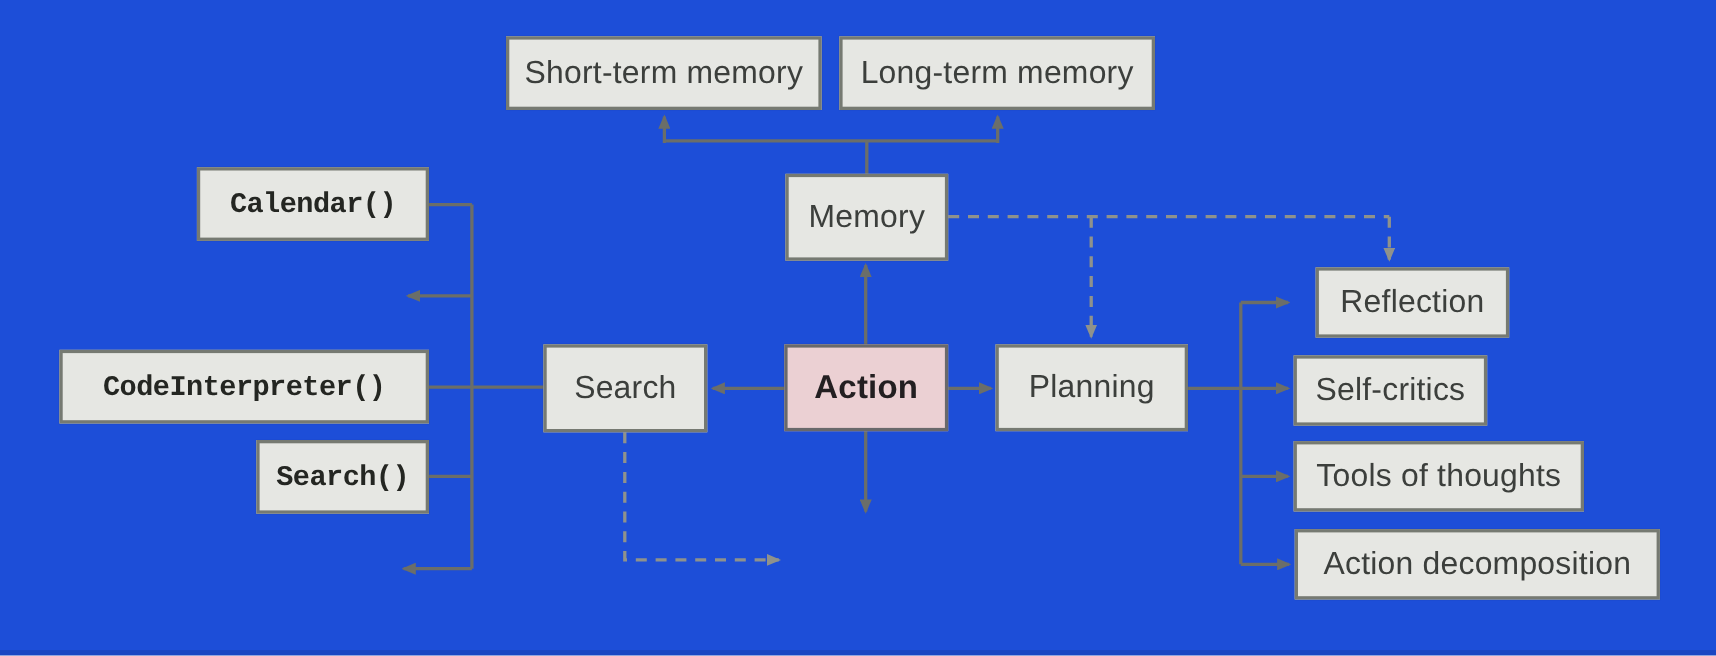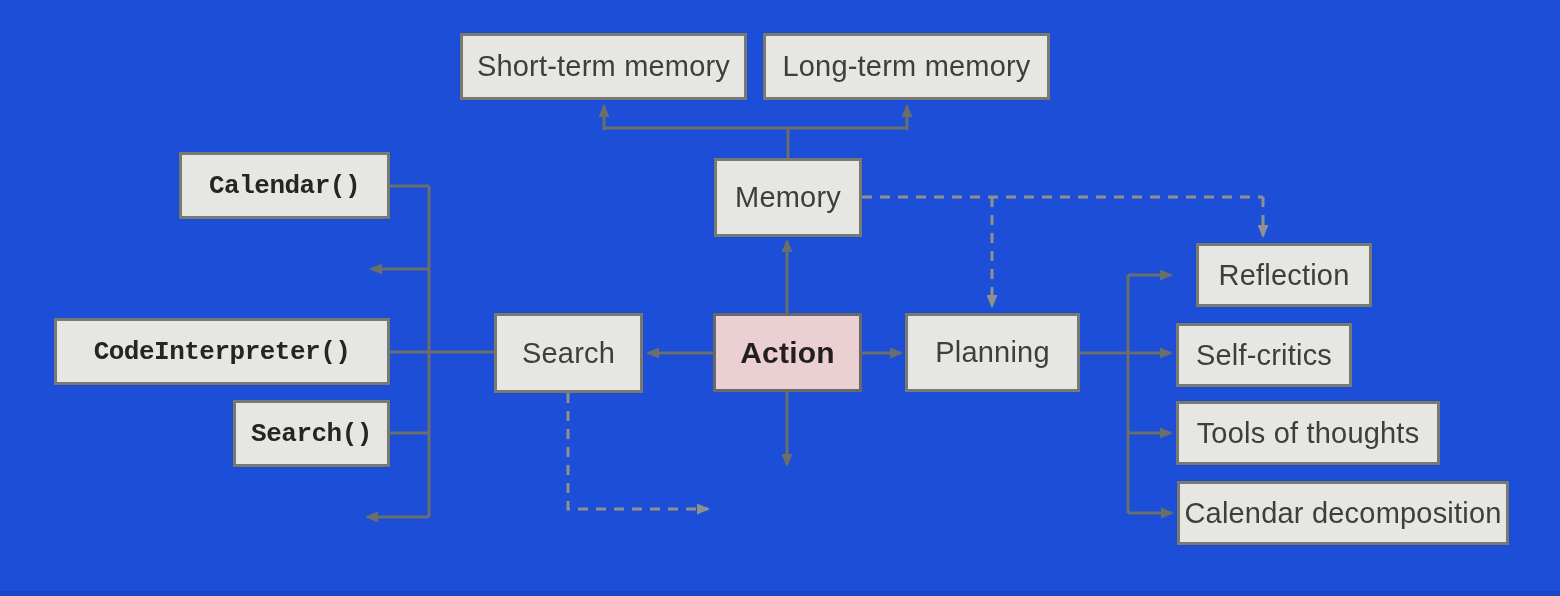--- a/index.html
+++ b/index.html
@@ -91,16 +91,16 @@
   <div class="node" style="left:494px;top:313px;width:149px;height:80px">Search</div>
   <div class="node" style="left:905px;top:313px;width:175px;height:79px">Planning</div>
 
   <div class="node mono" style="left:155px;top:152px;width:211px;height:67px">Calendar()</div>
   <div class="node mono" style="left:30px;top:318px;width:336px;height:67px">CodeInterpreter()</div>
   <div class="node mono" style="left:209px;top:400px;width:157px;height:67px">Search()</div>
 
   <div class="node" style="left:1196px;top:243px;width:176px;height:64px">Reflection</div>
   <div class="node" style="left:1176px;top:323px;width:176px;height:64px">Self-critics</div>
   <div class="node" style="left:1176px;top:401px;width:264px;height:64px">Tools of thoughts</div>
-  <div class="node" style="left:1177px;top:481px;width:332px;height:64px">Calendar decomposition</div>
+  <div class="node" style="left:1177px;top:481px;width:332px;height:64px">Action decomposition</div>
 
   <div id="bottom-shade"></div>
 </div>
 
 </body></html>

